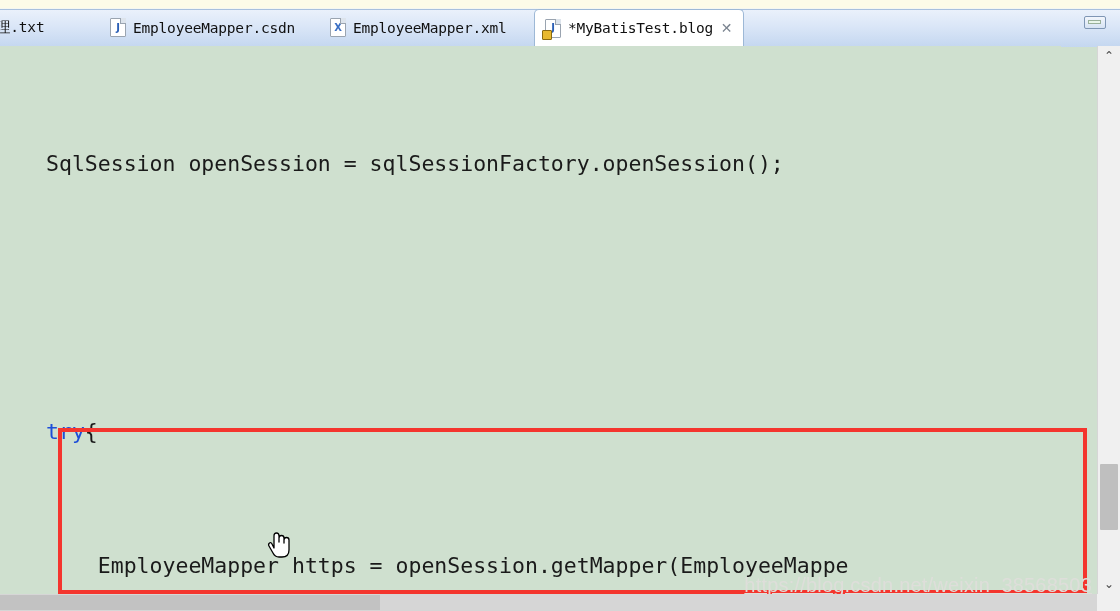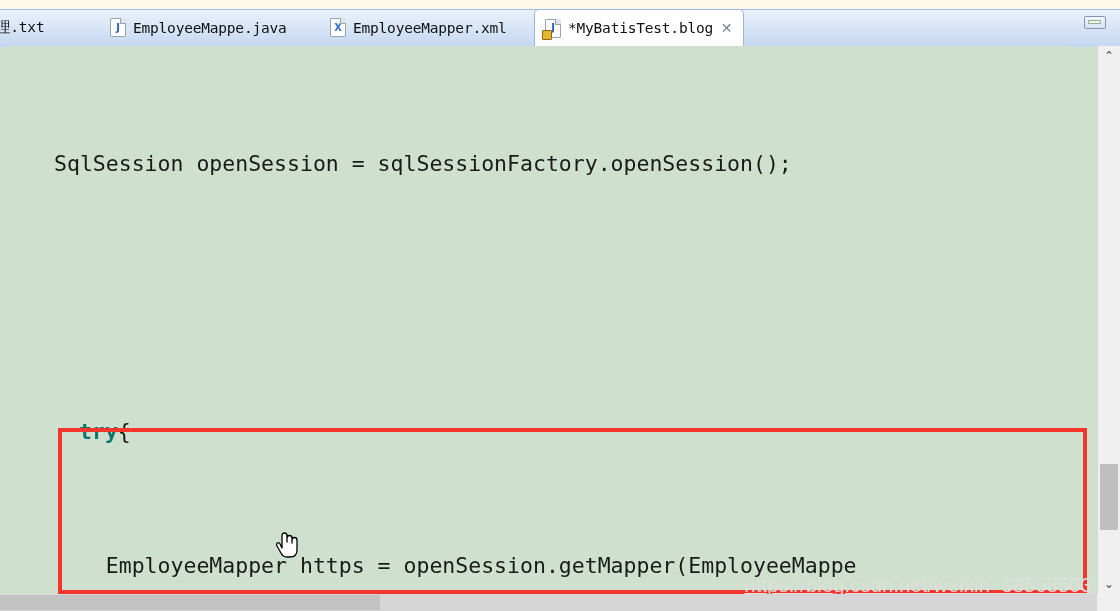--- a/index.html
+++ b/index.html
@@ -120,21 +120,21 @@
     left: 3px; top: 3px;
     width: 13px; height: 4px;
     background: #eaf6ea;
     border: 1px solid #9ab09a;
     box-sizing: border-box;
   }
 
   
   .editor {
     position: absolute;
-    left: 8px; top: 46px;
+    left: 0; top: 46px;
     width: 1061px;
     height: 548px;
     background: #cfe0cf;
     overflow: hidden;
   }
   .code {
     position: absolute;
     left: 0; top: 0;
     width: 1400px;
     font-family: "DejaVu Sans Mono", monospace;
@@ -144,21 +144,21 @@
     color: #1a1a1a;
   }
   .ln {
     position: relative;
     height: 33.5px;
     padding-left: 46px;
     box-sizing: border-box;
   }
 
   
-  .kw      { color: #0f766e; font-weight: bold; margin-left: 25px; }
+  .kw      { color: #1d4ed8; font-weight: normal; }
 
   
   .mouse-cursor {
     position: absolute;
     left: 266px; top: 482px;
     width: 26px; height: 32px;
     pointer-events: none;
   }
 
   
@@ -247,21 +247,21 @@
 
     <div class="tab inactive" style="left:-14px; width:96px;">
       <span class="tab-label">理.txt</span>
     </div>
 
     <div class="tab inactive" style="left:100px;">
       <span class="ficon java">
         <span class="corner"></span>
         <span>J</span>
       </span>
-      <span class="tab-label">EmployeeMappe.java</span>
+      <span class="tab-label">EmployeeMapper.csdn</span>
     </div>
 
     <div class="tab inactive" style="left:320px;">
       <span class="ficon xml">
         <span class="corner"></span>
         <span>X</span>
       </span>
       <span class="tab-label">EmployeeMapper.xml</span>
     </div>
 

